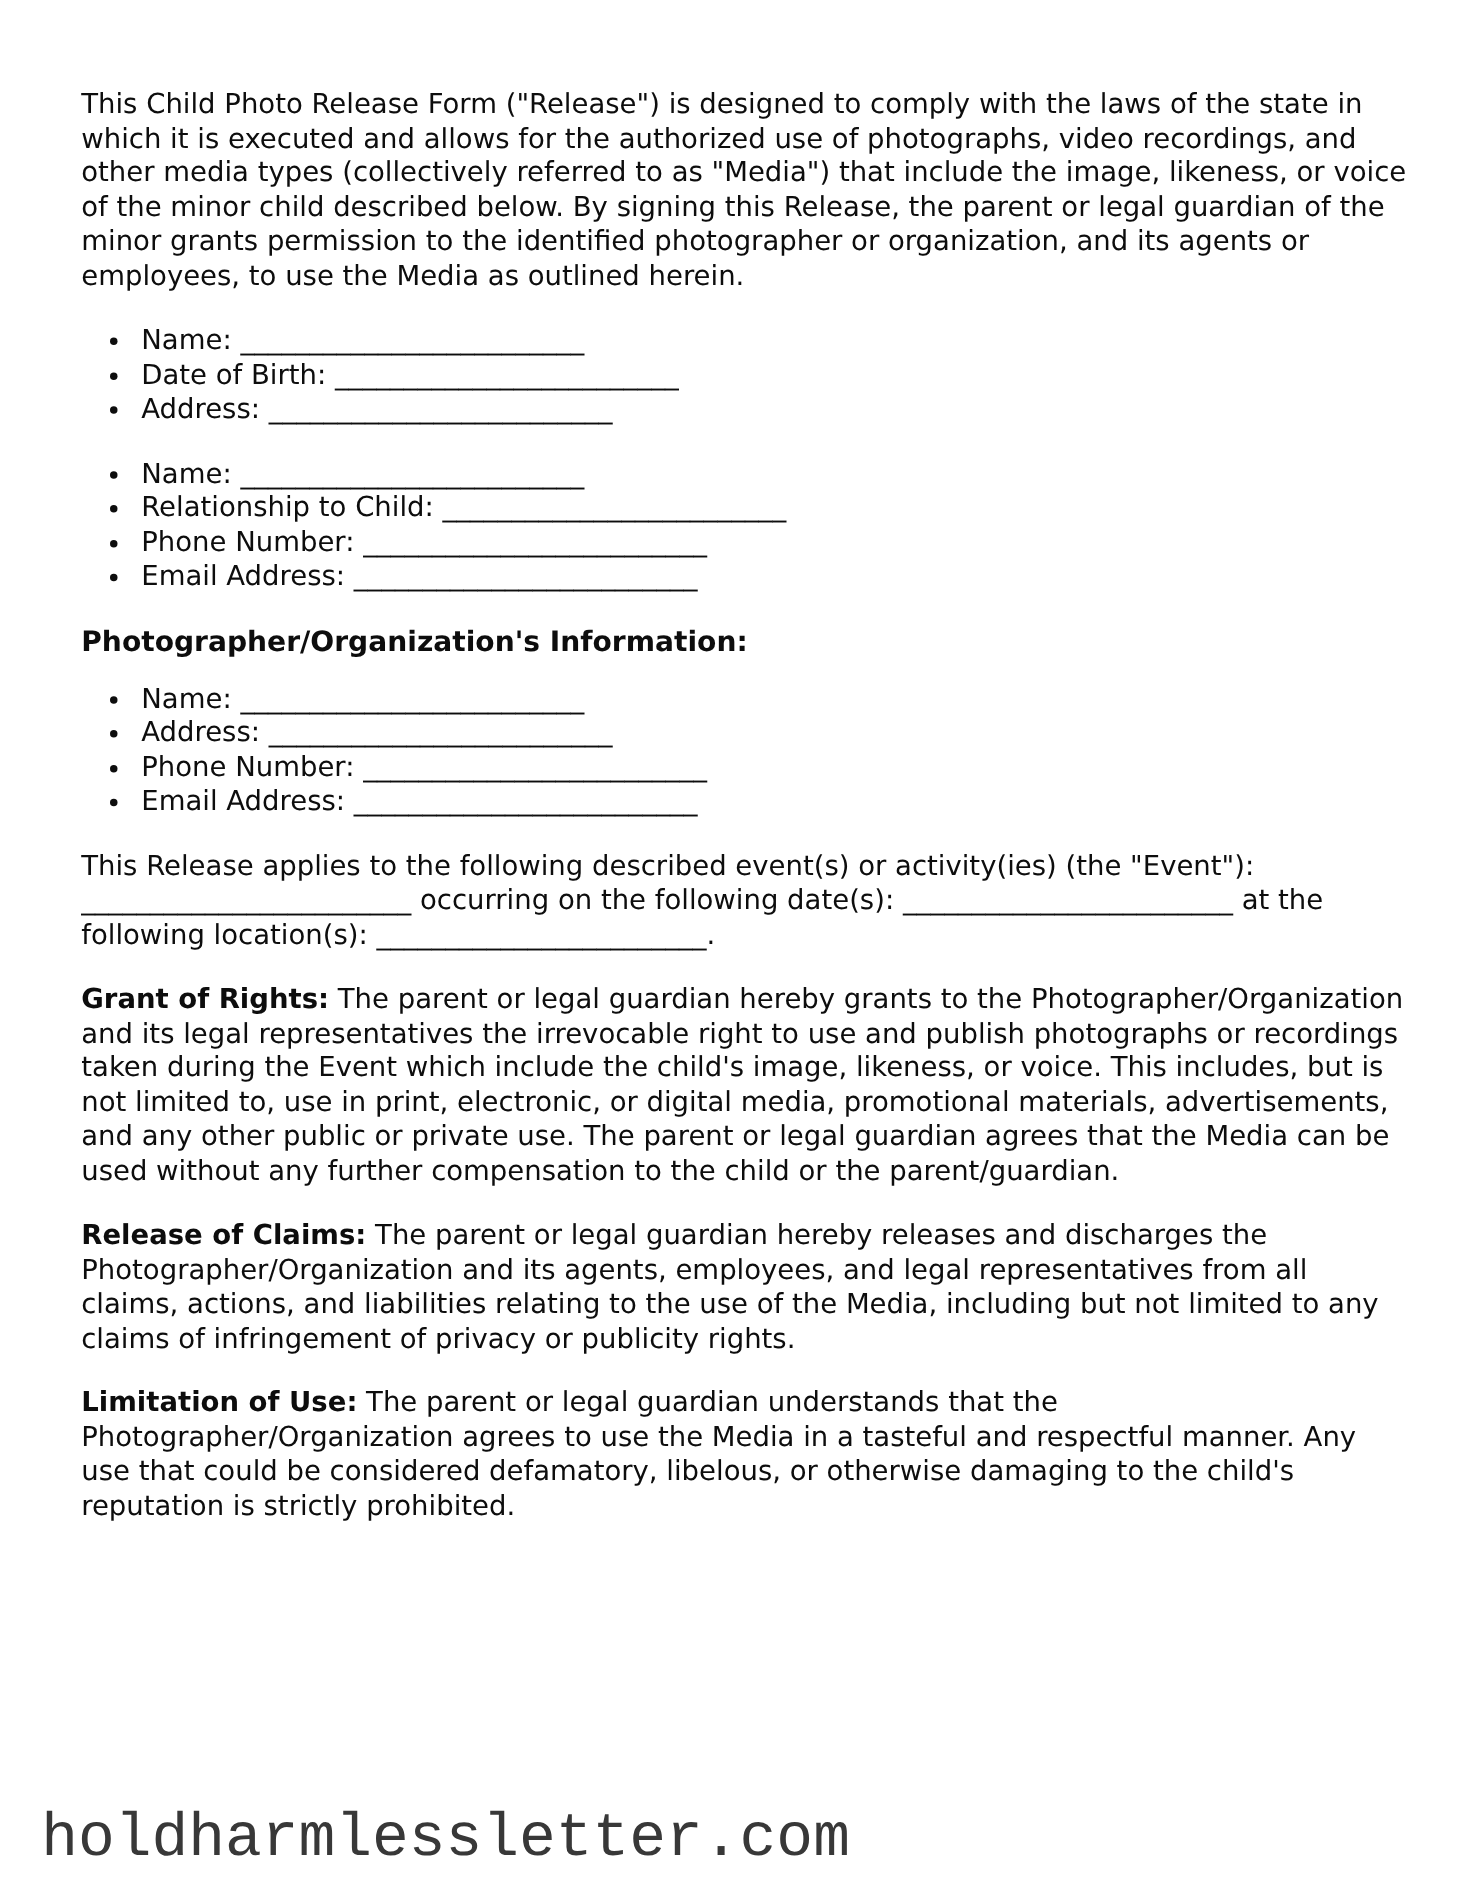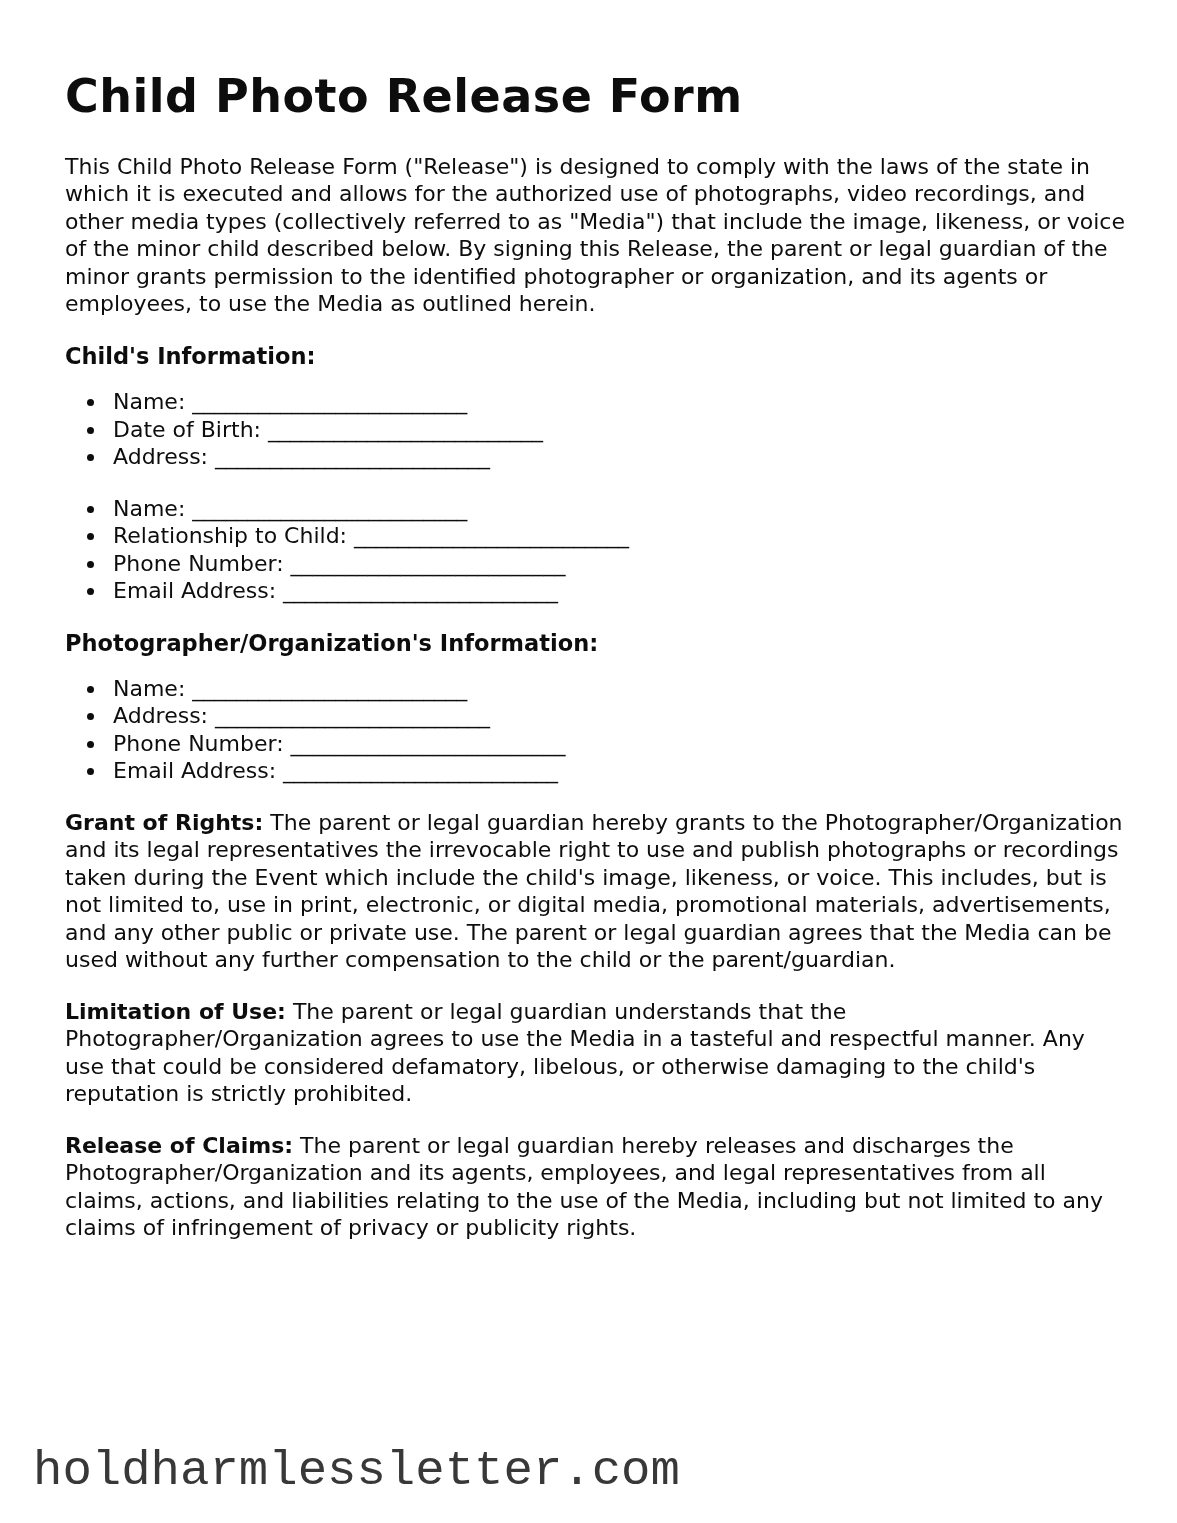--- a/index.html
+++ b/index.html
@@ -66,26 +66,24 @@
     color: #383838;
     letter-spacing: 0px;
     white-space: nowrap;
   }
 </style>
 </head>
 <body>
 
 <div class="page">
 
-  <h1 class="doc-title">Child Photo Release Form</h1>
 
   <p class="body-text">This Child Photo Release Form ("Release") is designed to comply with the laws of the state in which it is executed and allows for the authorized use of photographs, video recordings, and other media types (collectively referred to as "Media") that include the image, likeness, or voice of the minor child described below. By signing this Release, the parent or legal guardian of the minor grants permission to the identified photographer or organization, and its agents or employees, to use the Media as outlined herein.</p>
 
   <section>
-    <h2 class="section-heading">Child's Information:</h2>
     <ul class="field-list">
       <li>Name: _________________________</li>
       <li>Date of Birth: _________________________</li>
       <li>Address: _________________________</li>
     </ul>
   </section>
 
   <section>
     <ul class="field-list">
       <li>Name: _________________________</li>
@@ -98,22 +96,23 @@
   <section>
     <h2 class="section-heading">Photographer/Organization's Information:</h2>
     <ul class="field-list">
       <li>Name: _________________________</li>
       <li>Address: _________________________</li>
       <li>Phone Number: _________________________</li>
       <li>Email Address: _________________________</li>
     </ul>
   </section>
 
+  <p class="body-text">This Release applies to the following described event(s) or activity(ies) (the "Event"): ________________________ occurring on the following date(s): ________________________ at the following location(s): ________________________.</p>
 
   <p class="clause"><span class="clause-label">Grant of Rights:</span><span> The parent or legal guardian hereby grants to the Photographer/Organization and its legal representatives the irrevocable right to use and publish photographs or recordings taken during the Event which include the child's image, likeness, or voice. This includes, but is not limited to, use in print, electronic, or digital media, promotional materials, advertisements, and any other public or private use. The parent or legal guardian agrees that the Media can be used without any further compensation to the child or the parent/guardian.</span></p>
 
+  <p class="clause"><span class="clause-label">Release of Claims:</span><span> The parent or legal guardian hereby releases and discharges the Photographer/Organization and its agents, employees, and legal representatives from all claims, actions, and liabilities relating to the use of the Media, including but not limited to any claims of infringement of privacy or publicity rights.</span></p>
+
   <p class="clause"><span class="clause-label">Limitation of Use:</span><span> The parent or legal guardian understands that the Photographer/Organization agrees to use the Media in a tasteful and respectful manner. Any use that could be considered defamatory, libelous, or otherwise damaging to the child's reputation is strictly prohibited.</span></p>
-
-  <p class="clause"><span class="clause-label">Release of Claims:</span><span> The parent or legal guardian hereby releases and discharges the Photographer/Organization and its agents, employees, and legal representatives from all claims, actions, and liabilities relating to the use of the Media, including but not limited to any claims of infringement of privacy or publicity rights.</span></p>
 
 </div>
 
 <div class="watermark">holdharmlessletter.com</div>
 
 </body></html>

